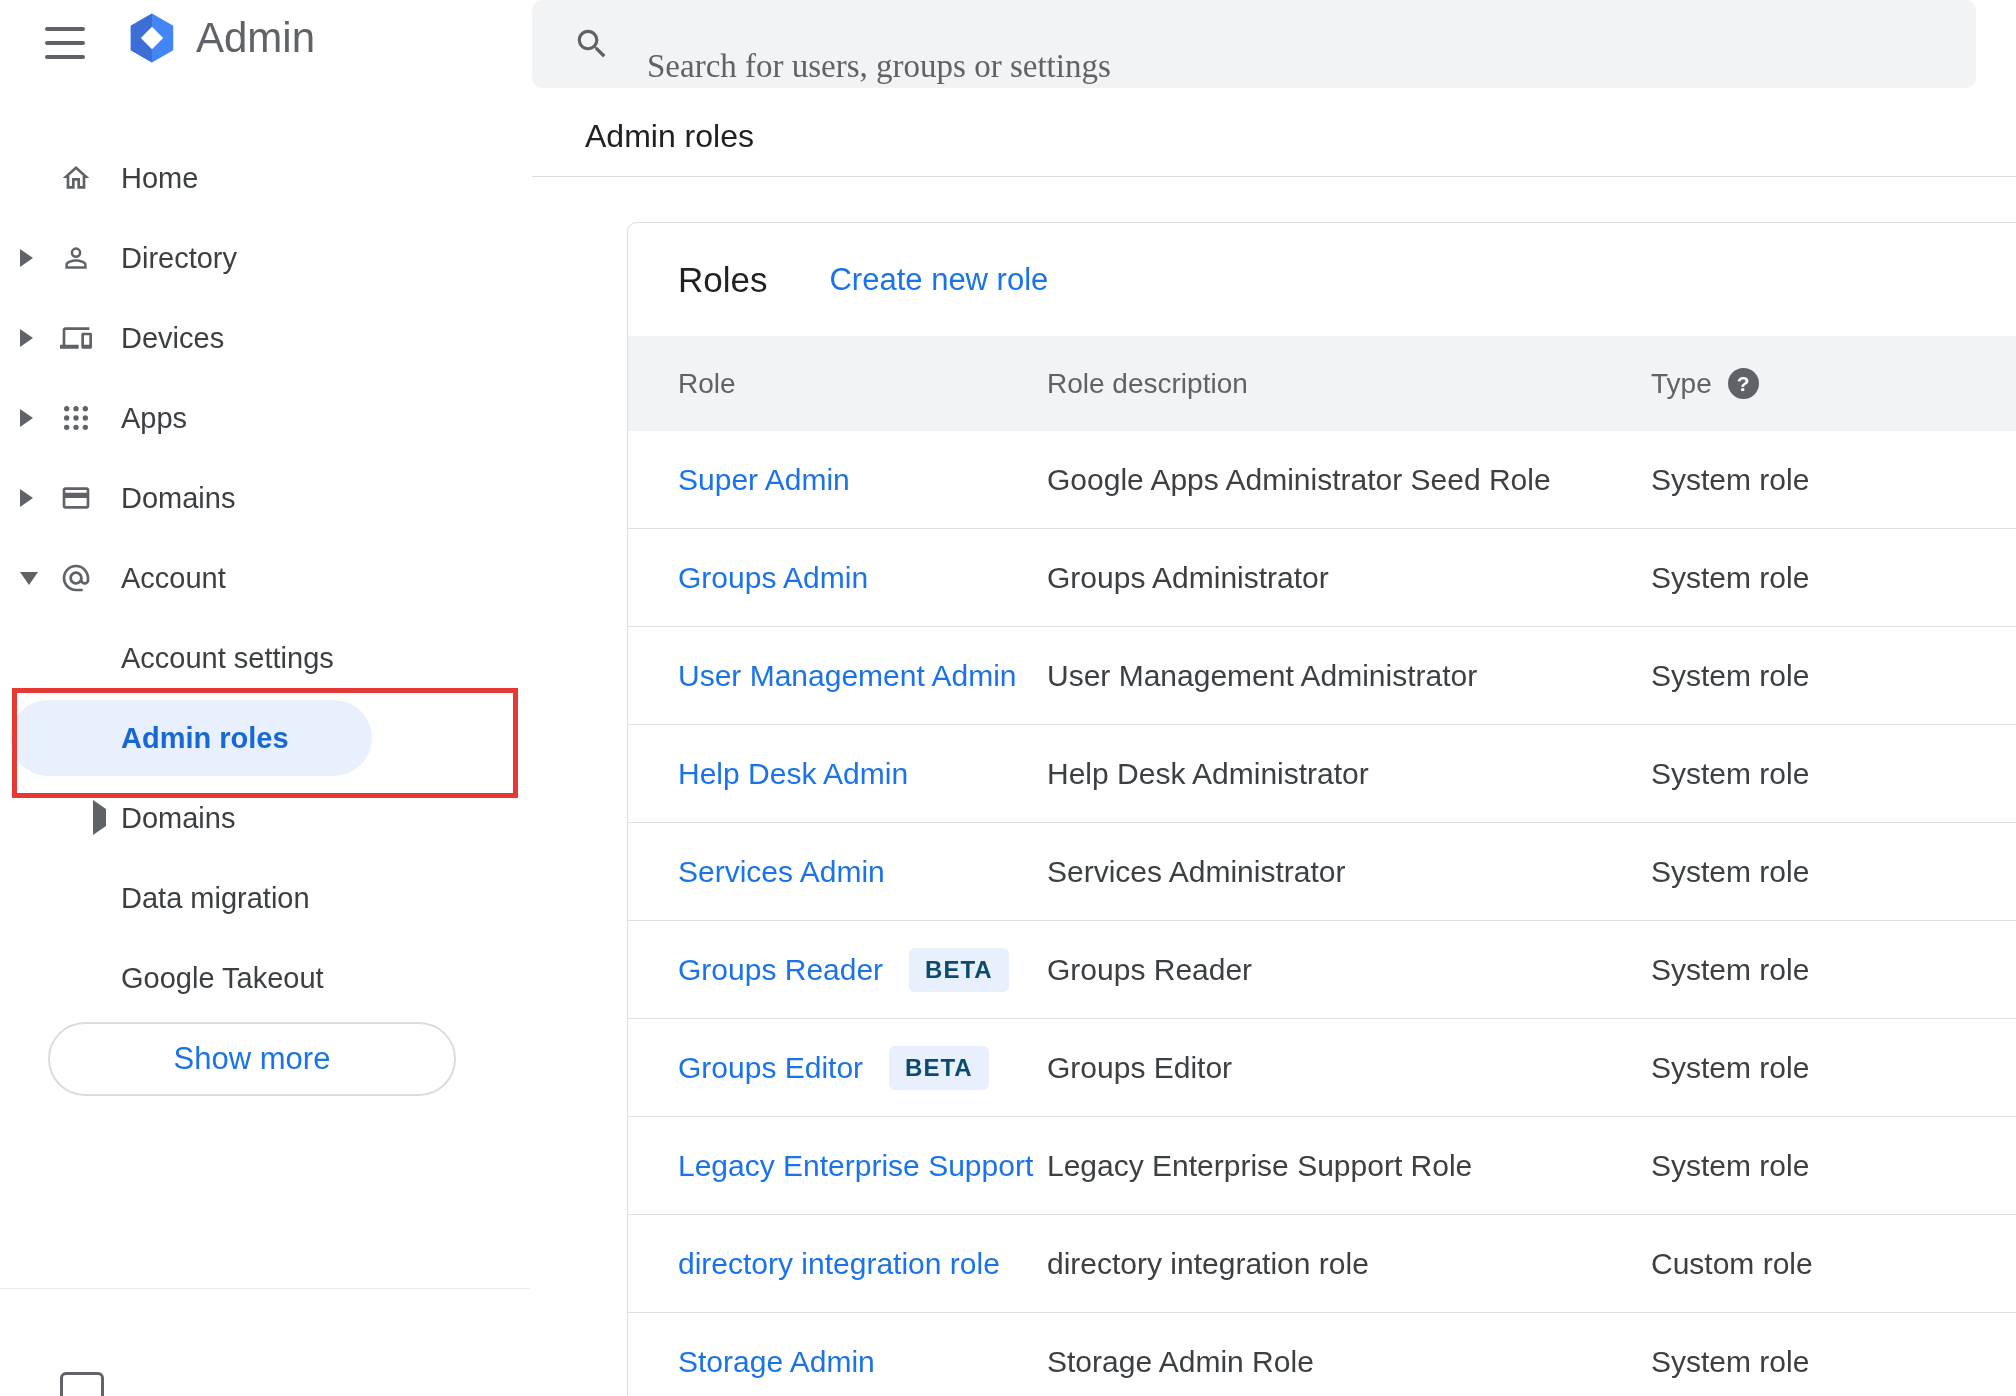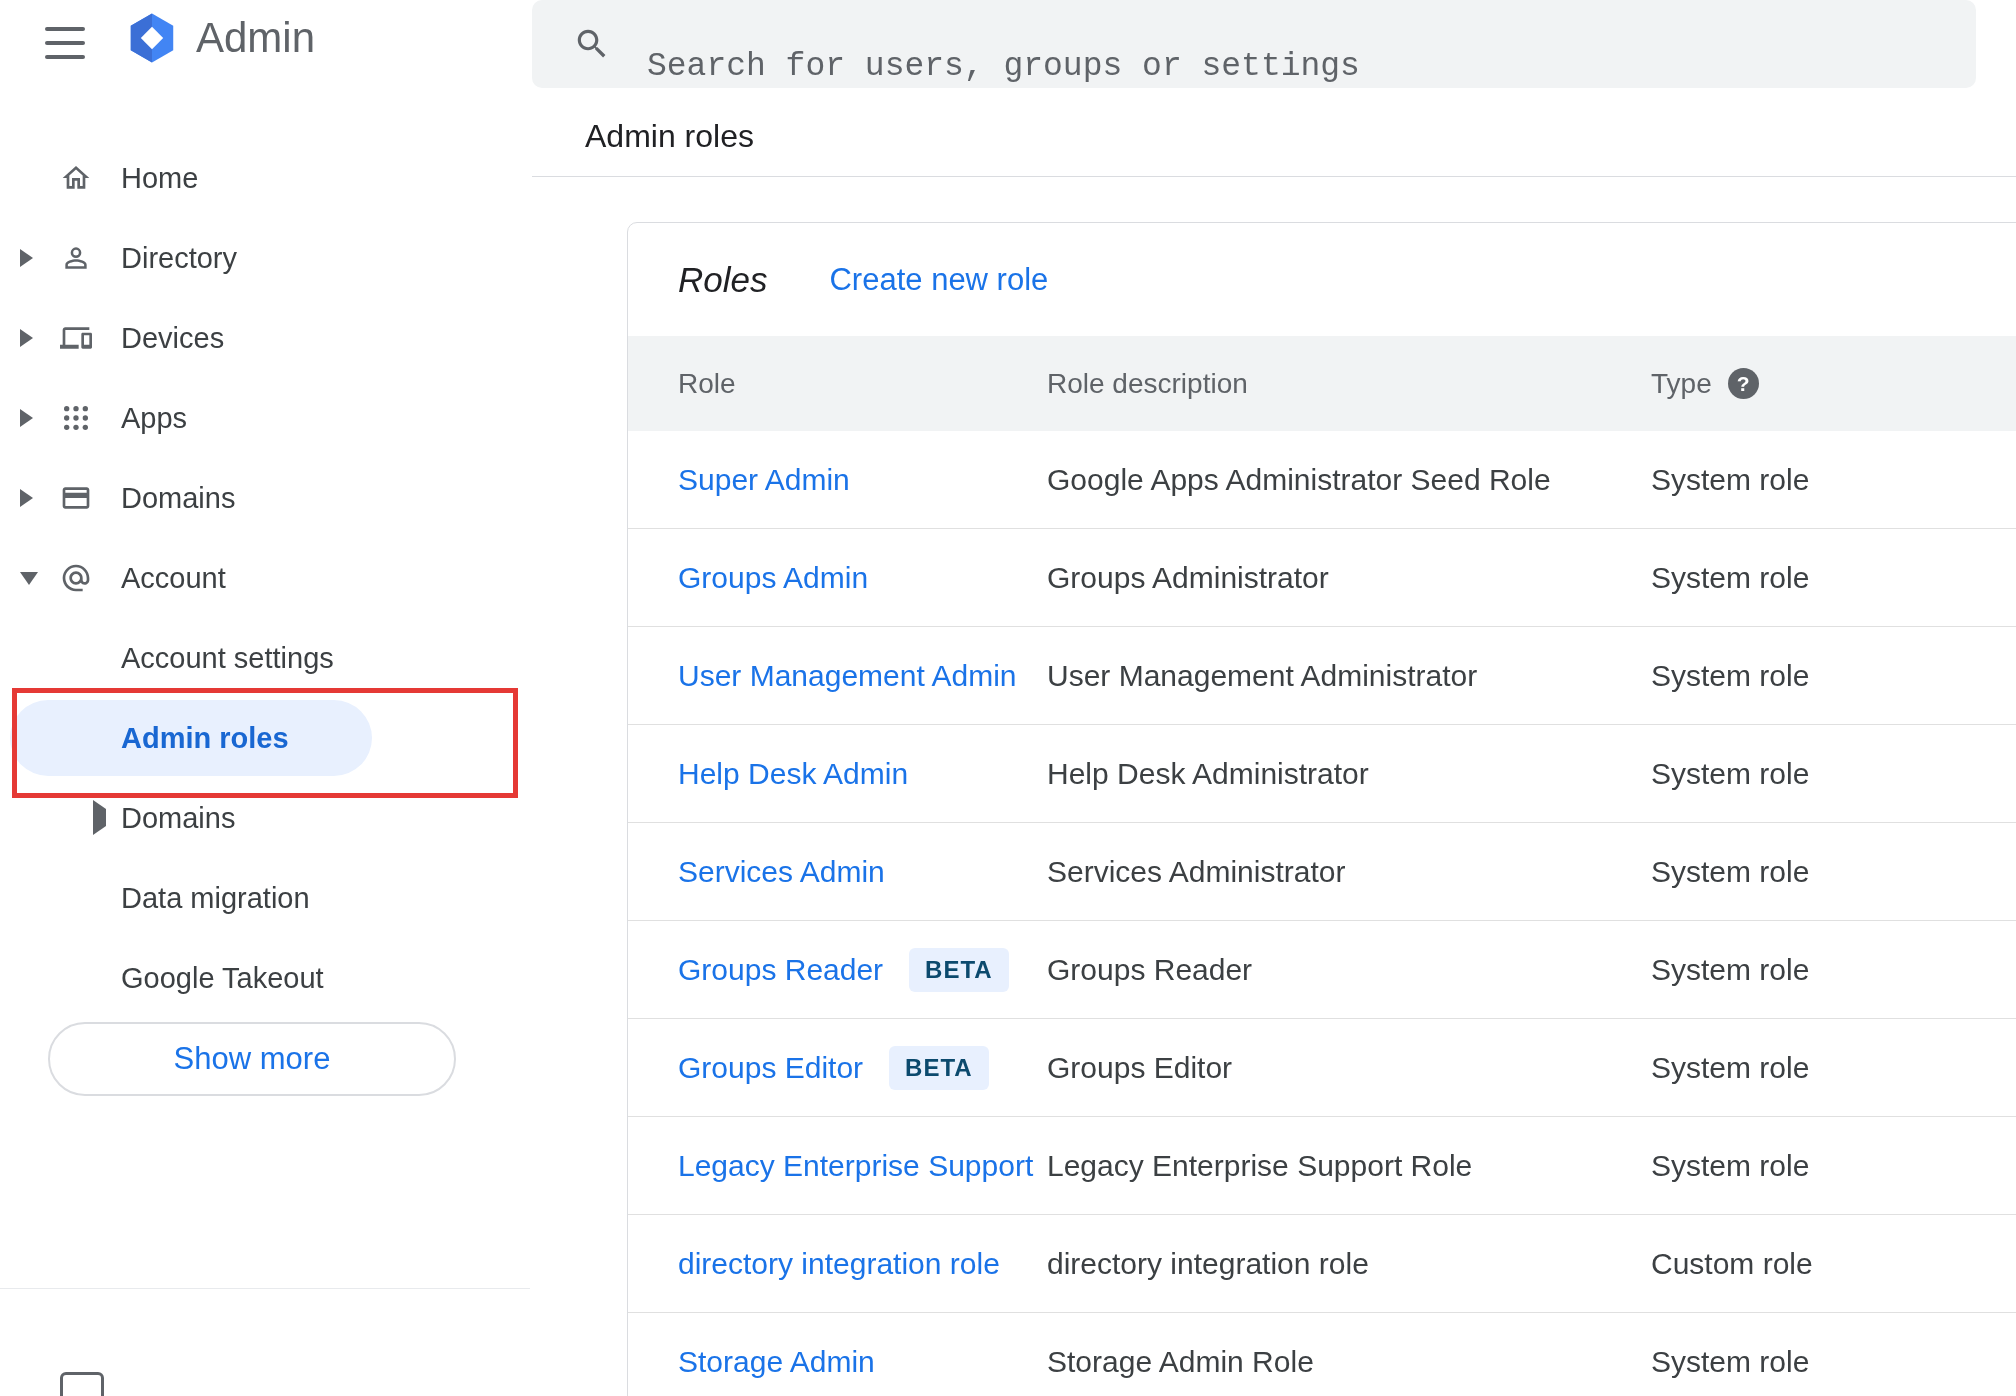--- a/index.html
+++ b/index.html
@@ -29,27 +29,27 @@
   .sub-item.selected .sub-label{color:#1967d2;font-weight:bold;}
   .pill{position:absolute;left:10px;top:2px;width:362px;height:76px;border-radius:38px;background:#e8f0fe;z-index:1;}
   .annotation-box{position:absolute;left:12px;top:688px;width:496px;height:100px;border:5px solid #e53935;z-index:6;pointer-events:none;}
   .show-more{position:absolute;left:48px;top:1022px;width:408px;height:74px;border:2px solid #dadce0;border-radius:40px;background:#fff;
     display:flex;align-items:center;justify-content:center;font-size:31px;color:#1a73e8;cursor:pointer;box-sizing:border-box;}
   .sidebar-bottom-divider{position:absolute;left:0;top:1288px;width:530px;border-top:1px solid #e8eaed;}
   .cutoff-icon{position:absolute;left:60px;top:1372px;width:38px;height:40px;border:3px solid #5f6368;border-radius:6px;}
   
   .search-bar{position:absolute;left:532px;top:0;width:1444px;height:88px;background:#f1f3f4;border-radius:10px;display:flex;align-items:center;box-sizing:border-box;padding-left:41px;}
   .search-bar svg{width:38px;height:38px;flex:0 0 auto;}
-  .search-input{margin-left:34px;flex:1;border:none;outline:none;background:transparent;font-size:33px;color:#202124;font-family:Liberation Mono, monospace;margin-top:44px;}
+  .search-input{margin-left:34px;flex:1;border:none;outline:none;background:transparent;font-size:33px;color:#202124;font-family:Liberation Serif, serif;margin-top:44px;}
   .search-input::placeholder{color:#5f6368;opacity:1;}
   .breadcrumb{position:absolute;left:585px;top:118px;font-size:32px;color:#202124;}
   .main-divider{position:absolute;left:532px;top:176px;width:1484px;border-top:1px solid #dadce0;}
   .card{position:absolute;left:627px;top:222px;width:1390px;height:1200px;border:1px solid #dadce0;border-radius:10px 0 0 0;box-sizing:border-box;background:#fff;}
   .card-header{height:113px;display:flex;align-items:center;padding-left:50px;}
-  .card-title{font-size:35px;font-weight:500;color:#202124;font-style:italic;}
+  .card-title{font-size:35px;font-weight:500;color:#202124;}
   .create-link{margin-left:62px;font-size:31px;color:#1a73e8;cursor:pointer;}
   .thead,.trow{display:grid;grid-template-columns:369px 604px 1fr;padding-left:50px;align-items:center;box-sizing:border-box;}
   .thead{height:95px;background:#f1f3f4;}
   .th{font-size:28px;color:#5f6368;font-weight:500;}
   .th-type{display:flex;align-items:center;gap:16px;}
   .help-circle{width:31px;height:31px;border-radius:50%;background:#5f6368;color:#fff;font-size:21px;font-weight:bold;display:flex;align-items:center;justify-content:center;cursor:pointer;}
   .trow{height:98px;border-bottom:1px solid #e0e0e0;}
   .role-cell{display:flex;align-items:center;}
   .role-link{font-size:30px;color:#1a73e8;cursor:pointer;}
   .beta{margin-left:26px;background:#e8f0fe;color:#0c4a6e;font-size:24px;font-weight:bold;letter-spacing:1px;padding:8px 16px;border-radius:6px;}

